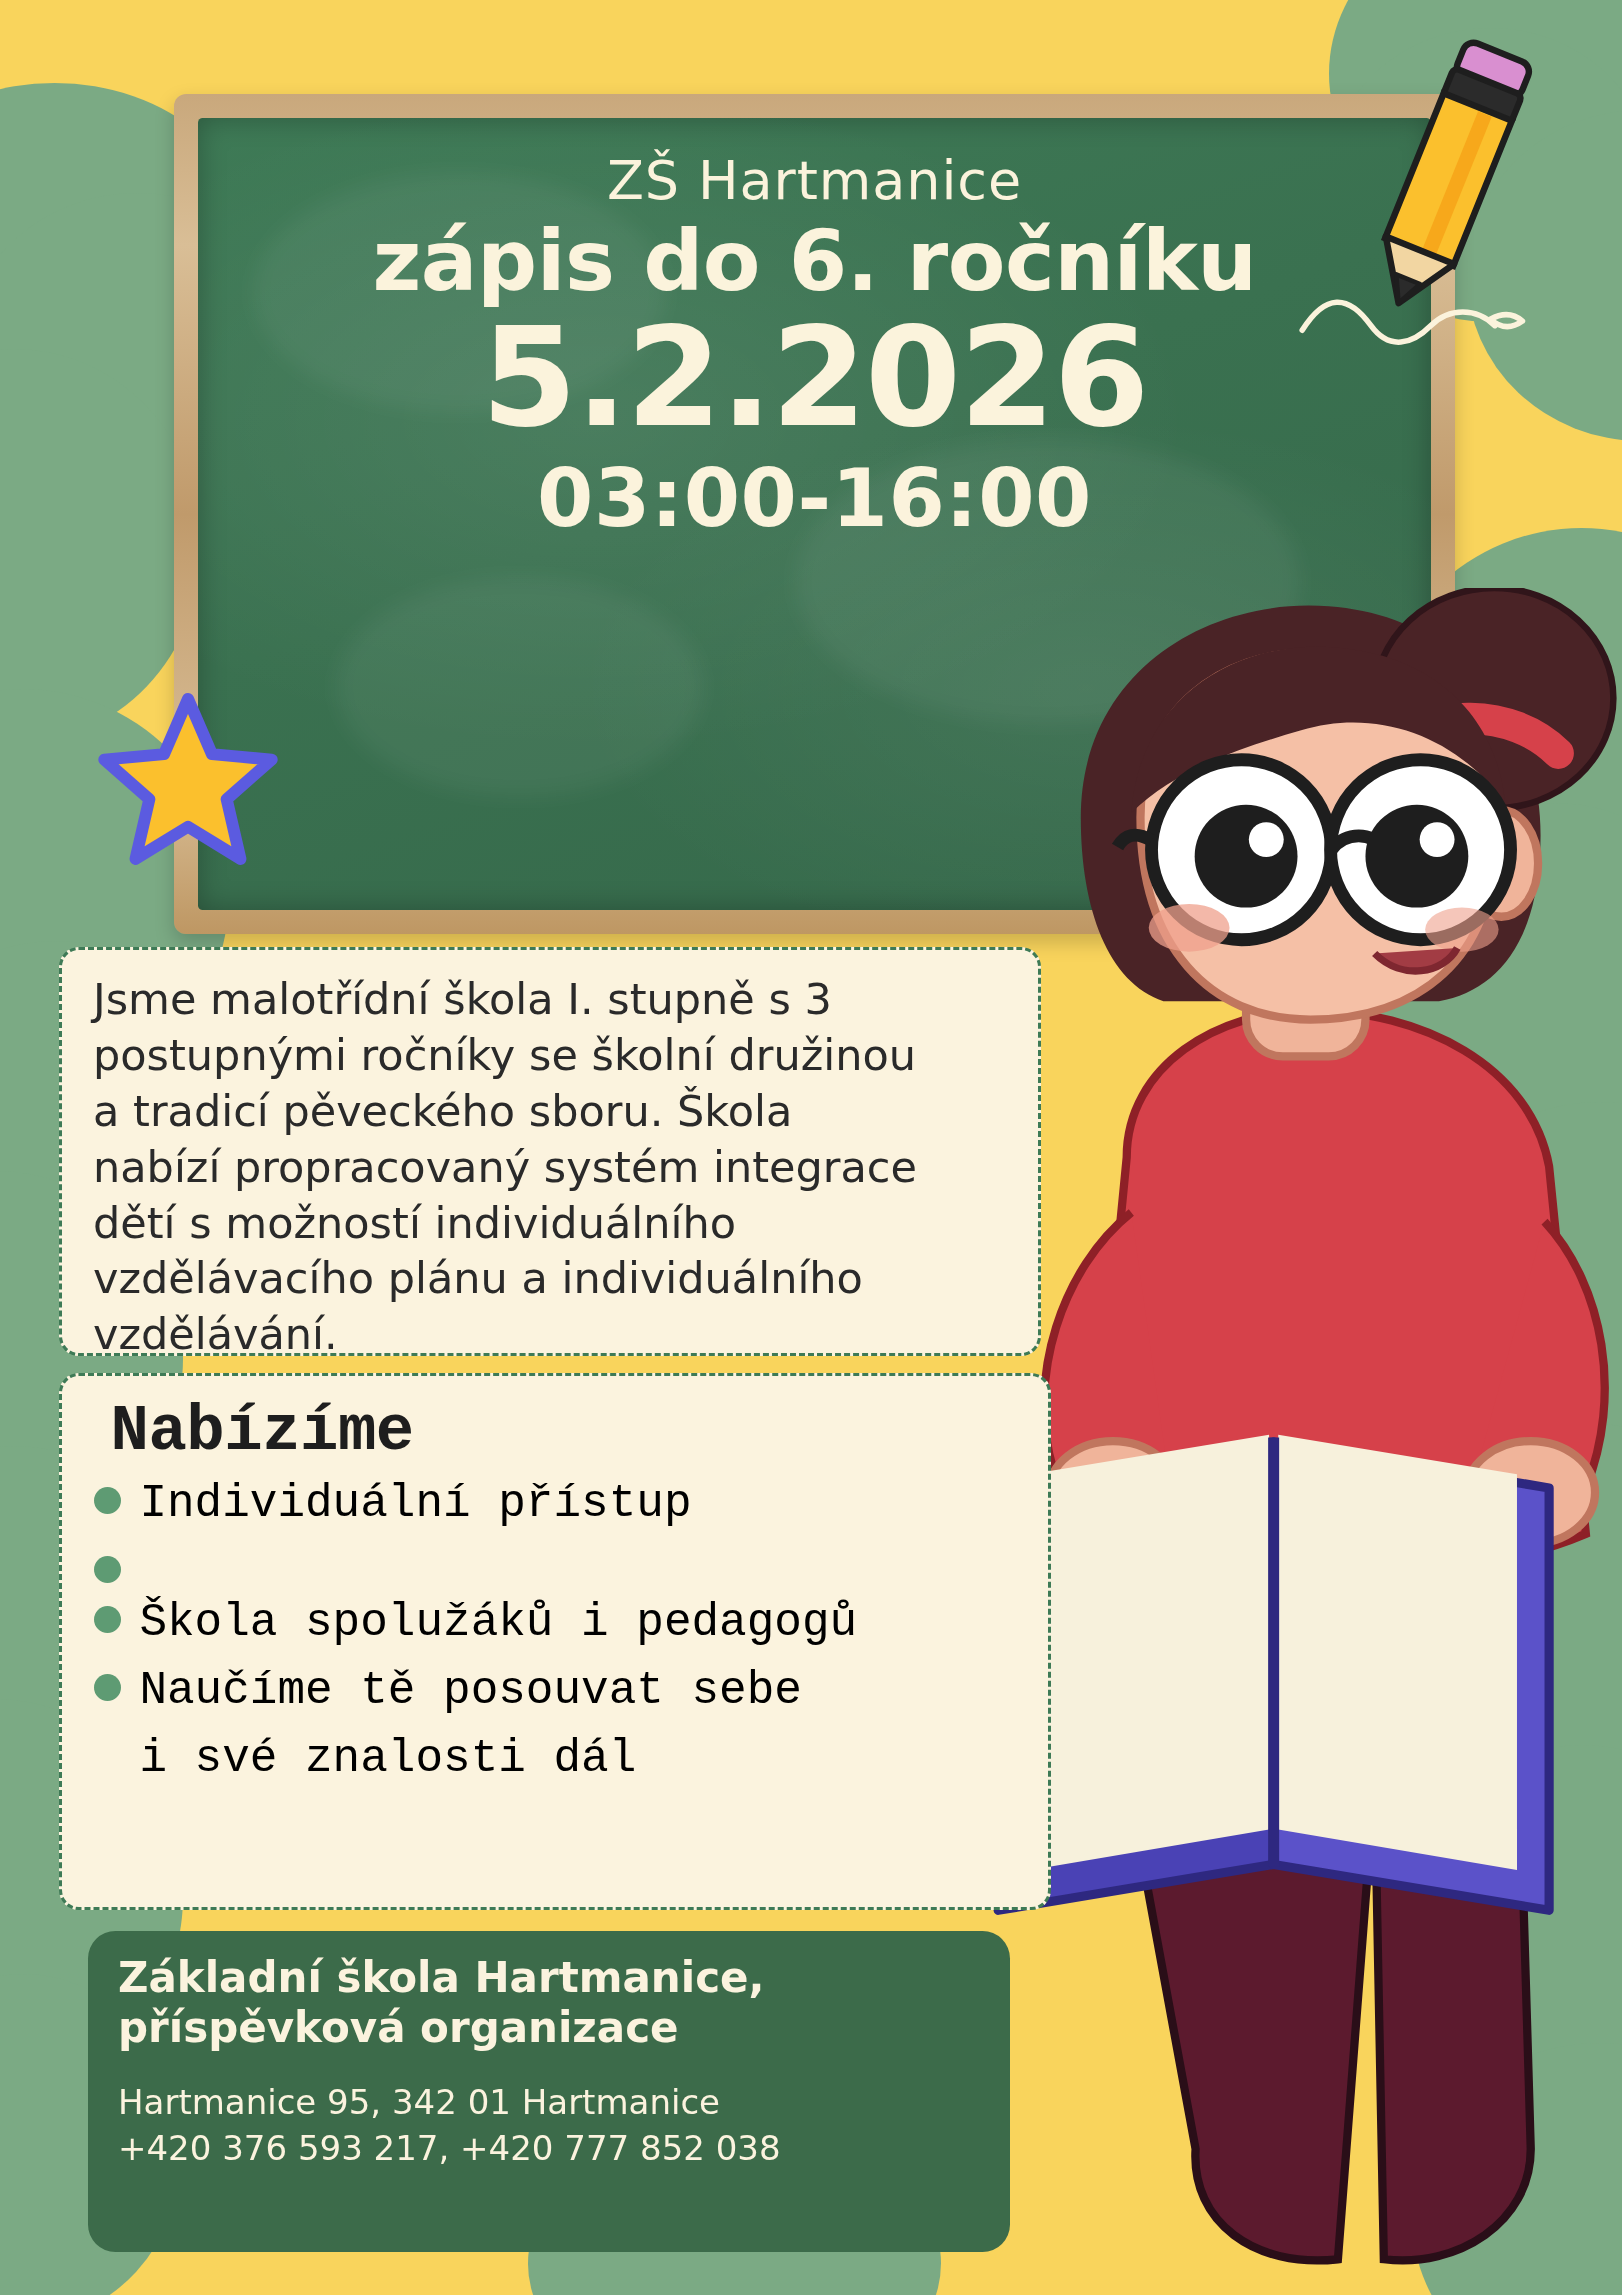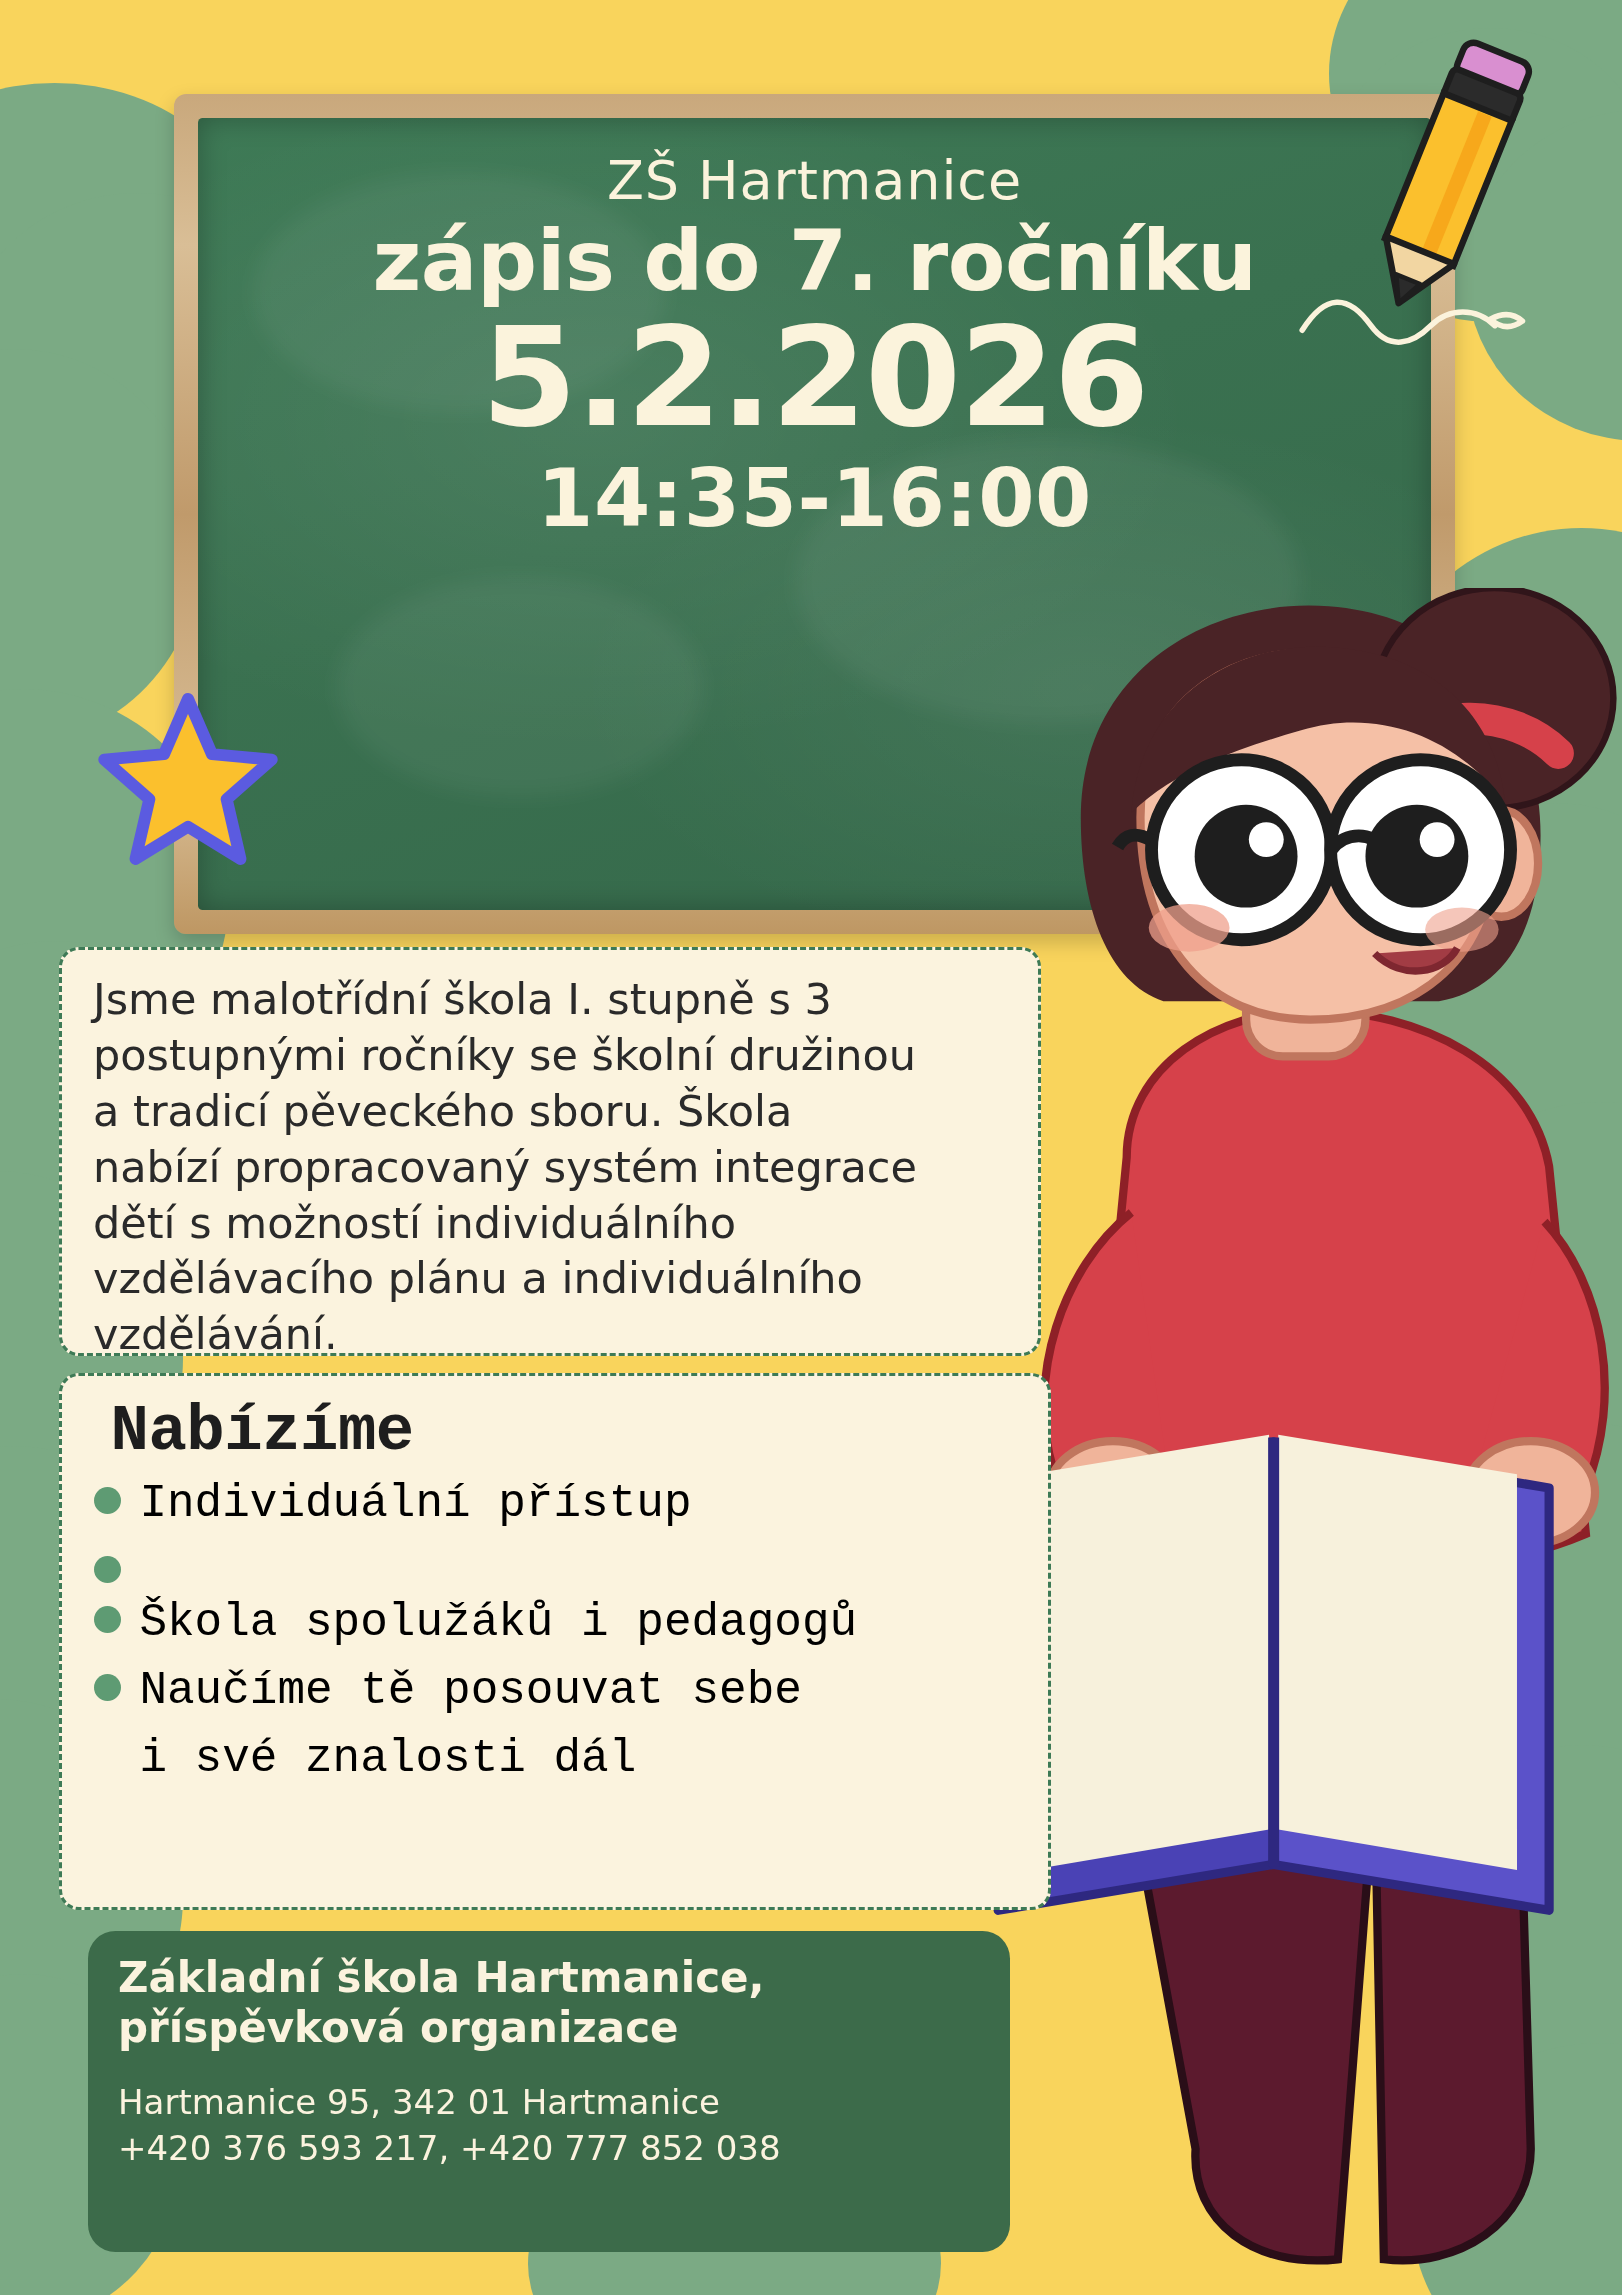--- a/index.html
+++ b/index.html
@@ -276,23 +276,23 @@
   </div>
 
   <div id="chalkboard-wrap">
     <div id="chalkboard-frame"></div>
     <div id="chalkboard-surface">
       <div class="chalk-smudge" style="left:55px; top:55px; width:413px; height:239px;"></div>
       <div class="chalk-smudge" style="left:597px; top:321px; width:505px; height:285px;"></div>
       <div class="chalk-smudge" style="left:138px; top:459px; width:367px; height:220px;"></div>
       <div id="board-text">
         <div id="board-school">ZŠ Hartmanice</div>
-        <div id="board-headline">zápis do 7. ročníku</div>
+        <div id="board-headline">zápis do 6. ročníku</div>
         <div id="board-date">5.2.2026</div>
-        <div id="board-time">14:35-16:00</div>
+        <div id="board-time">03:00-16:00</div>
       </div>
     </div>
   </div>
 
   <svg id="pencil" viewBox="0 0 260 310">
     <g transform="rotate(22 130 155)">
 
       <rect x="92" y="6" width="76" height="40" rx="12" fill="#D98FD0" stroke="#1E1E1E" stroke-width="7"></rect>
 
       <rect x="90" y="40" width="80" height="34" rx="6" fill="#2B2B2B" stroke="#1E1E1E" stroke-width="7"></rect>

